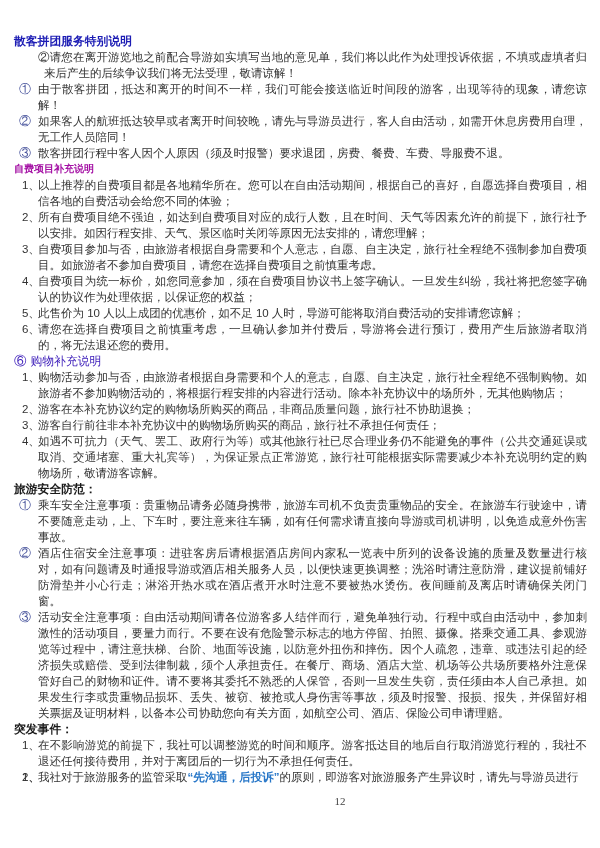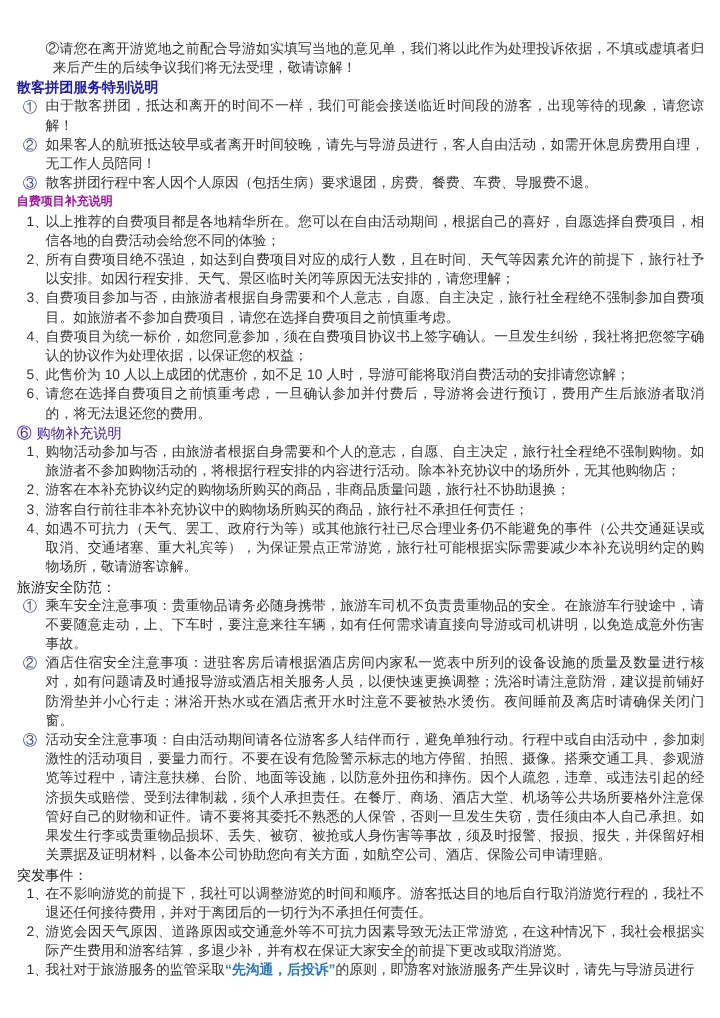--- a/index.html
+++ b/index.html
@@ -22,55 +22,55 @@
   .ci,.ni{position:relative;padding-left:24px;}
   .ci .mark{
     position:absolute;left:5px;top:0;
     color:var(--marker,#44509a);
     font-size:12px;
   }
   .ni .mark{position:absolute;left:8px;top:0;}
   .h-blue{color:var(--hblue,#1c1cb4);font-weight:bold;font-size:11.8px;}
   .h-magenta{color:var(--hmagenta,#a411a4);font-weight:bold;font-size:10px;}
   .h-indigo{color:var(--hindigo,#3818b8);font-weight:normal;font-size:11.8px;}
-  .h-black{color:var(--hblack,#1a1a1a);font-weight:normal;font-size:11.8px;}
+  .h-black{color:var(--hblack,#1a1a1a);font-weight:bold;font-size:11.8px;}
   .h-indigo .hmark{font-size:12.5px;margin-right:4px;}
   .accent{color:var(--accent,#2877c8);font-weight:bold;}
   .page-number{
     position:absolute;left:0;top:793px;width:100%;
     text-align:center;
     font-family:"Liberation Serif",serif;
     font-size:11px;color:#444;padding-left:40px;
   }
 </style>
 </head>
 <body>
 
 <div class="page" style="--body: #333333; --hblue: #1c1cb4; --hmagenta: #a411a4; --hindigo: #3818b8; --hblack: #1a1a1a; --accent: #2877c8; --marker: #44509a;">
   <div class="content" id="content">
+      <div class="blk h-blue"><span>散客拼团服务特别说明</span></div>
       <div class="blk paragraph"><span><span>②请您在离开游览地之前配合导游如实填写当地的意见单，我们将以此作为处理投诉依据，不填或虚填者归来后产生的后续争议我们将无法受理，敬请谅解！</span></span></div>
-      <div class="blk h-blue"><span>散客拼团服务特别说明</span></div>
       <div class="blk ci"><span class="mark">①</span><span><span>由于散客拼团，抵达和离开的时间不一样，我们可能会接送临近时间段的游客，出现等待的现象，请您谅解！</span></span></div>
       <div class="blk ci"><span class="mark">②</span><span><span>如果客人的航班抵达较早或者离开时间较晚，请先与导游员进行，客人自由活动，如需开休息房费用自理，无工作人员陪同！</span></span></div>
-      <div class="blk ci"><span class="mark">③</span><span><span>散客拼团行程中客人因个人原因（包括生病）要求退团，房费、餐费、车费、导服费不退。</span></span></div>
+      <div class="blk ci"><span class="mark">③</span><span><span>散客拼团行程中客人因个人原因（须及时报警）要求退团，房费、餐费、车费、导服费不退。</span></span></div>
       <div class="blk h-magenta"><span>自费项目补充说明</span></div>
       <div class="blk ni"><span class="mark">1、</span><span><span>以上推荐的自费项目都是各地精华所在。您可以在自由活动期间，根据自己的喜好，自愿选择自费项目，相信各地的自费活动会给您不同的体验；</span></span></div>
       <div class="blk ni"><span class="mark">2、</span><span><span>所有自费项目绝不强迫，如达到自费项目对应的成行人数，且在时间、天气等因素允许的前提下，旅行社予以安排。如因行程安排、天气、景区临时关闭等原因无法安排的，请您理解；</span></span></div>
       <div class="blk ni"><span class="mark">3、</span><span><span>自费项目参加与否，由旅游者根据自身需要和个人意志，自愿、自主决定，旅行社全程绝不强制参加自费项目。如旅游者不参加自费项目，请您在选择自费项目之前慎重考虑。</span></span></div>
       <div class="blk ni"><span class="mark">4、</span><span><span>自费项目为统一标价，如您同意参加，须在自费项目协议书上签字确认。一旦发生纠纷，我社将把您签字确认的协议作为处理依据，以保证您的权益；</span></span></div>
       <div class="blk ni"><span class="mark">5、</span><span><span>此售价为 10 人以上成团的优惠价，如不足 10 人时，导游可能将取消自费活动的安排请您谅解；</span></span></div>
       <div class="blk ni"><span class="mark">6、</span><span><span>请您在选择自费项目之前慎重考虑，一旦确认参加并付费后，导游将会进行预订，费用产生后旅游者取消的，将无法退还您的费用。</span></span></div>
       <div class="blk h-indigo"><span class="hmark">⑥</span><span>购物补充说明</span></div>
       <div class="blk ni"><span class="mark">1、</span><span><span>购物活动参加与否，由旅游者根据自身需要和个人的意志，自愿、自主决定，旅行社全程绝不强制购物。如旅游者不参加购物活动的，将根据行程安排的内容进行活动。除本补充协议中的场所外，无其他购物店；</span></span></div>
       <div class="blk ni"><span class="mark">2、</span><span><span>游客在本补充协议约定的购物场所购买的商品，非商品质量问题，旅行社不协助退换；</span></span></div>
       <div class="blk ni"><span class="mark">3、</span><span><span>游客自行前往非本补充协议中的购物场所购买的商品，旅行社不承担任何责任；</span></span></div>
       <div class="blk ni"><span class="mark">4、</span><span><span>如遇不可抗力（天气、罢工、政府行为等）或其他旅行社已尽合理业务仍不能避免的事件（公共交通延误或取消、交通堵塞、重大礼宾等），为保证景点正常游览，旅行社可能根据实际需要减少本补充说明约定的购物场所，敬请游客谅解。</span></span></div>
       <div class="blk h-black"><span>旅游安全防范：</span></div>
       <div class="blk ci"><span class="mark">①</span><span><span>乘车安全注意事项：贵重物品请务必随身携带，旅游车司机不负责贵重物品的安全。在旅游车行驶途中，请不要随意走动，上、下车时，要注意来往车辆，如有任何需求请直接向导游或司机讲明，以免造成意外伤害事故。</span></span></div>
       <div class="blk ci"><span class="mark">②</span><span><span>酒店住宿安全注意事项：进驻客房后请根据酒店房间内家私一览表中所列的设备设施的质量及数量进行核对，如有问题请及时通报导游或酒店相关服务人员，以便快速更换调整；洗浴时请注意防滑，建议提前铺好防滑垫并小心行走；淋浴开热水或在酒店煮开水时注意不要被热水烫伤。夜间睡前及离店时请确保关闭门窗。</span></span></div>
       <div class="blk ci"><span class="mark">③</span><span><span>活动安全注意事项：自由活动期间请各位游客多人结伴而行，避免单独行动。行程中或自由活动中，参加刺激性的活动项目，要量力而行。不要在设有危险警示标志的地方停留、拍照、摄像。搭乘交通工具、参观游览等过程中，请注意扶梯、台阶、地面等设施，以防意外扭伤和摔伤。因个人疏忽，违章、或违法引起的经济损失或赔偿、受到法律制裁，须个人承担责任。在餐厅、商场、酒店大堂、机场等公共场所要格外注意保管好自己的财物和证件。请不要将其委托不熟悉的人保管，否则一旦发生失窃，责任须由本人自己承担。如果发生行李或贵重物品损坏、丢失、被窃、被抢或人身伤害等事故，须及时报警、报损、报失，并保留好相关票据及证明材料，以备本公司协助您向有关方面，如航空公司、酒店、保险公司申请理赔。</span></span></div>
       <div class="blk h-black"><span>突发事件：</span></div>
       <div class="blk ni"><span class="mark">1、</span><span><span>在不影响游览的前提下，我社可以调整游览的时间和顺序。游客抵达目的地后自行取消游览行程的，我社不退还任何接待费用，并对于离团后的一切行为不承担任何责任。</span></span></div>
-      <div class="blk ni"><span class="mark">2、</span><span><span>游览会因天气原因、道路原因或交通意外等不可抗力因素导致无法正常游览，在这种情况下，我社会根据实际产生费用和游客结算，多退少补，并有权在保证大家安全的前提下更改或取消游览。</span></span></div>
+      <div class="blk ni"><span class="mark">2、</span></div>
       <div class="blk ni"><span class="mark">1、</span><span><span>我社对于旅游服务的监管采取</span><span class="accent">“先沟通，后投诉”</span><span>的原则，即游客对旅游服务产生异议时，请先与导游员进行</span></span></div>
     </div>
   <div class="page-number">12</div>
 </div>
 
 </body></html>

